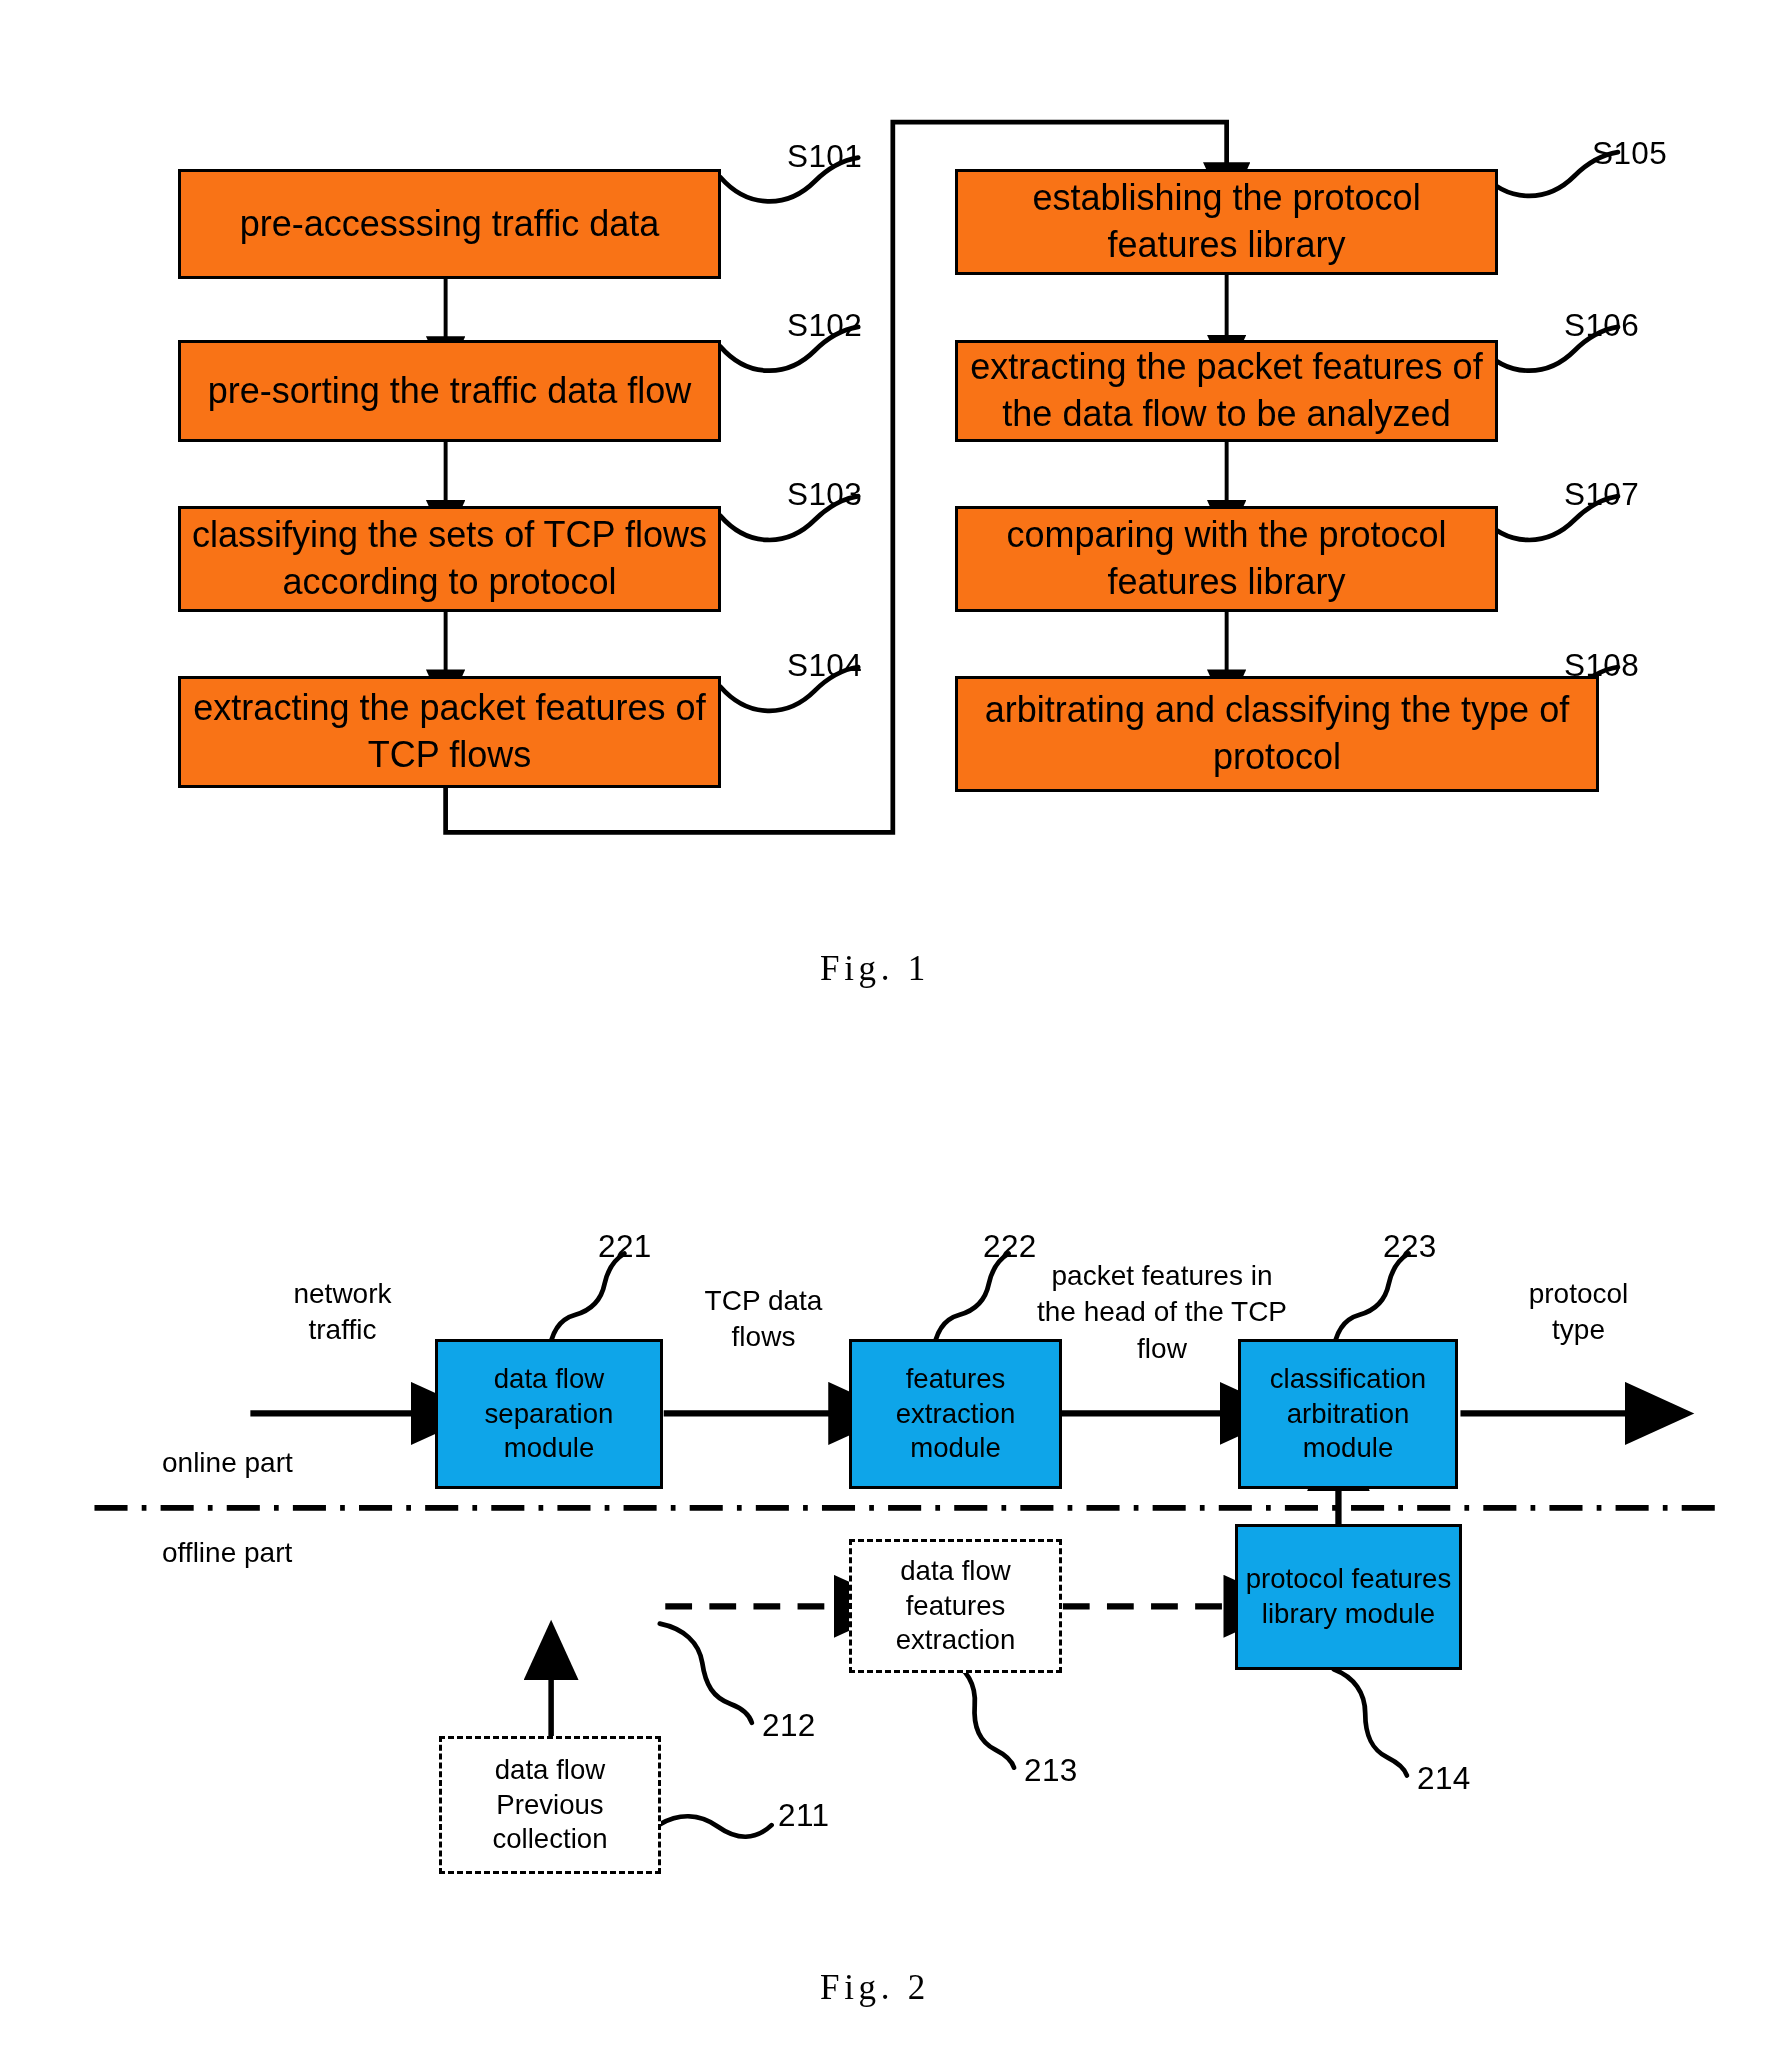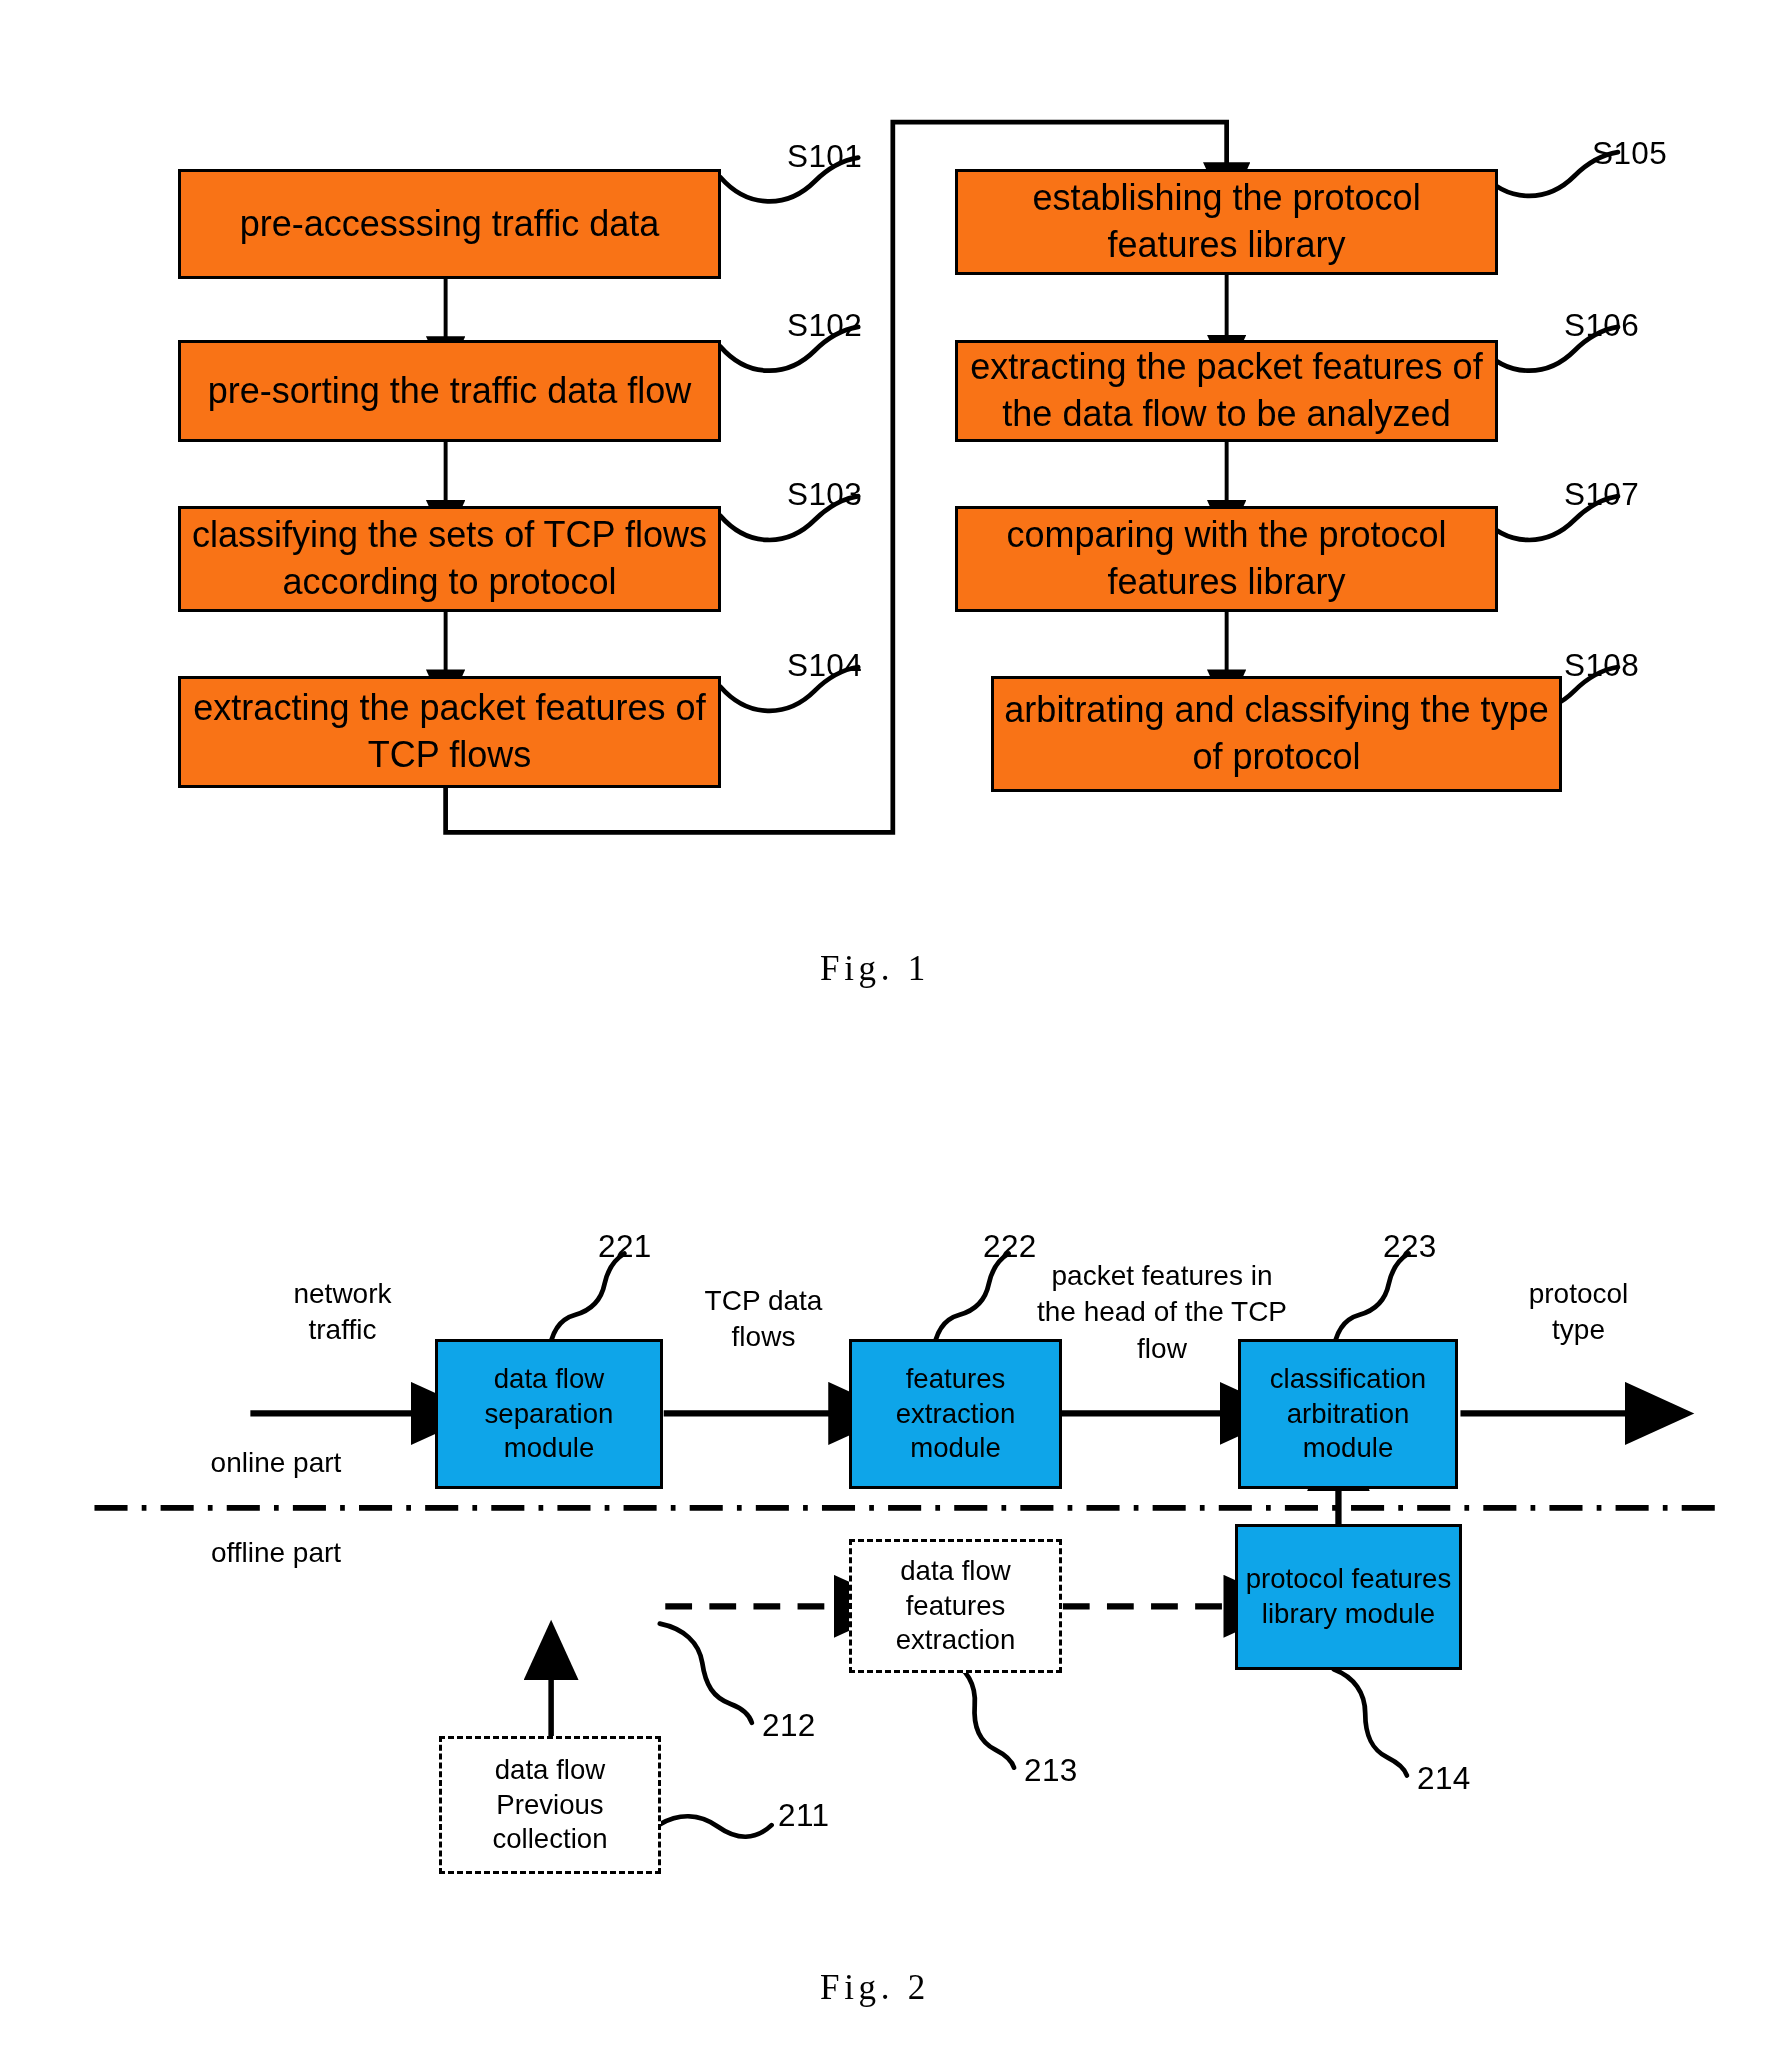--- a/index.html
+++ b/index.html
@@ -90,21 +90,21 @@
     box-sizing: border-box;
     padding: 1.6px 4.7px;
   }
   .flabel {
     position: absolute;
     font-size: 28px;
     line-height: 1.30;
     text-align: center;
     white-space: pre-line;
   }
-  .flabel.left { text-align: center; }
+  .flabel.left { text-align: left; margin-left: 12px; }
 </style>
 </head>
 <body>
 
 <div class="canvas">
 
   <svg class="lines" viewBox="0 0 2271 2611">
     <defs>
       <marker id="ah" markerWidth="14" markerHeight="14" refX="2" refY="5" orient="auto" markerUnits="strokeWidth">
         <path d="M0,0 L0,10 L11,5 z" fill="#000"></path>
@@ -197,21 +197,21 @@
   <div class="fbox" style="left:955px; top:340px; width:543px; height:102px;">
     <span>extracting the packet features of the data flow to be analyzed</span>
   </div>
   <div class="refnum" style="left:1564px; top:307px;">S106</div>
 
   <div class="fbox" style="left:955px; top:506px; width:543px; height:106px;">
     <span>comparing with the protocol features library</span>
   </div>
   <div class="refnum" style="left:1564px; top:476px;">S107</div>
 
-  <div class="fbox" style="left:955px; top:676px; width:571px; height:116px;margin-left:36px;">
+  <div class="fbox" style="left:955px; top:676px; width:644px; height:116px;">
     <span>arbitrating and classifying the type of protocol</span>
   </div>
   <div class="refnum" style="left:1564px; top:647px;">S108</div>
 
   <div class="figcap" style="left:820px; top:949px;">Fig.  1</div>
 
   <div class="flabel left" style="left:150px; top:1445px; width:252px;">online part</div>
   <div class="flabel left" style="left:150px; top:1535px; width:252px;">offline part</div>
 
   <div class="flabel" style="left:236px; top:1276px; width:213px;">network

